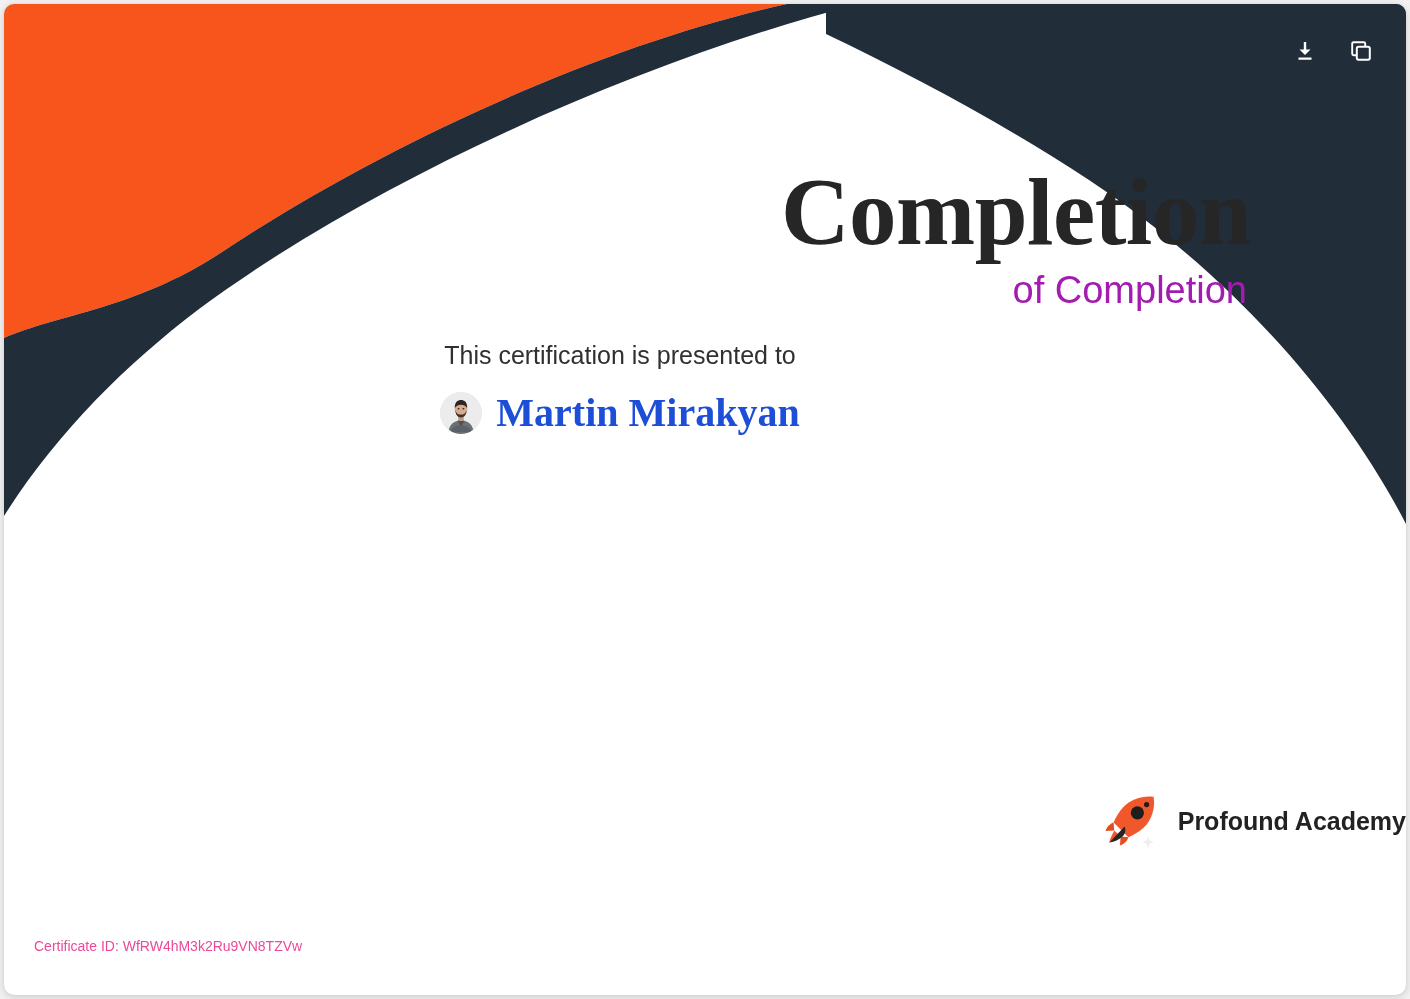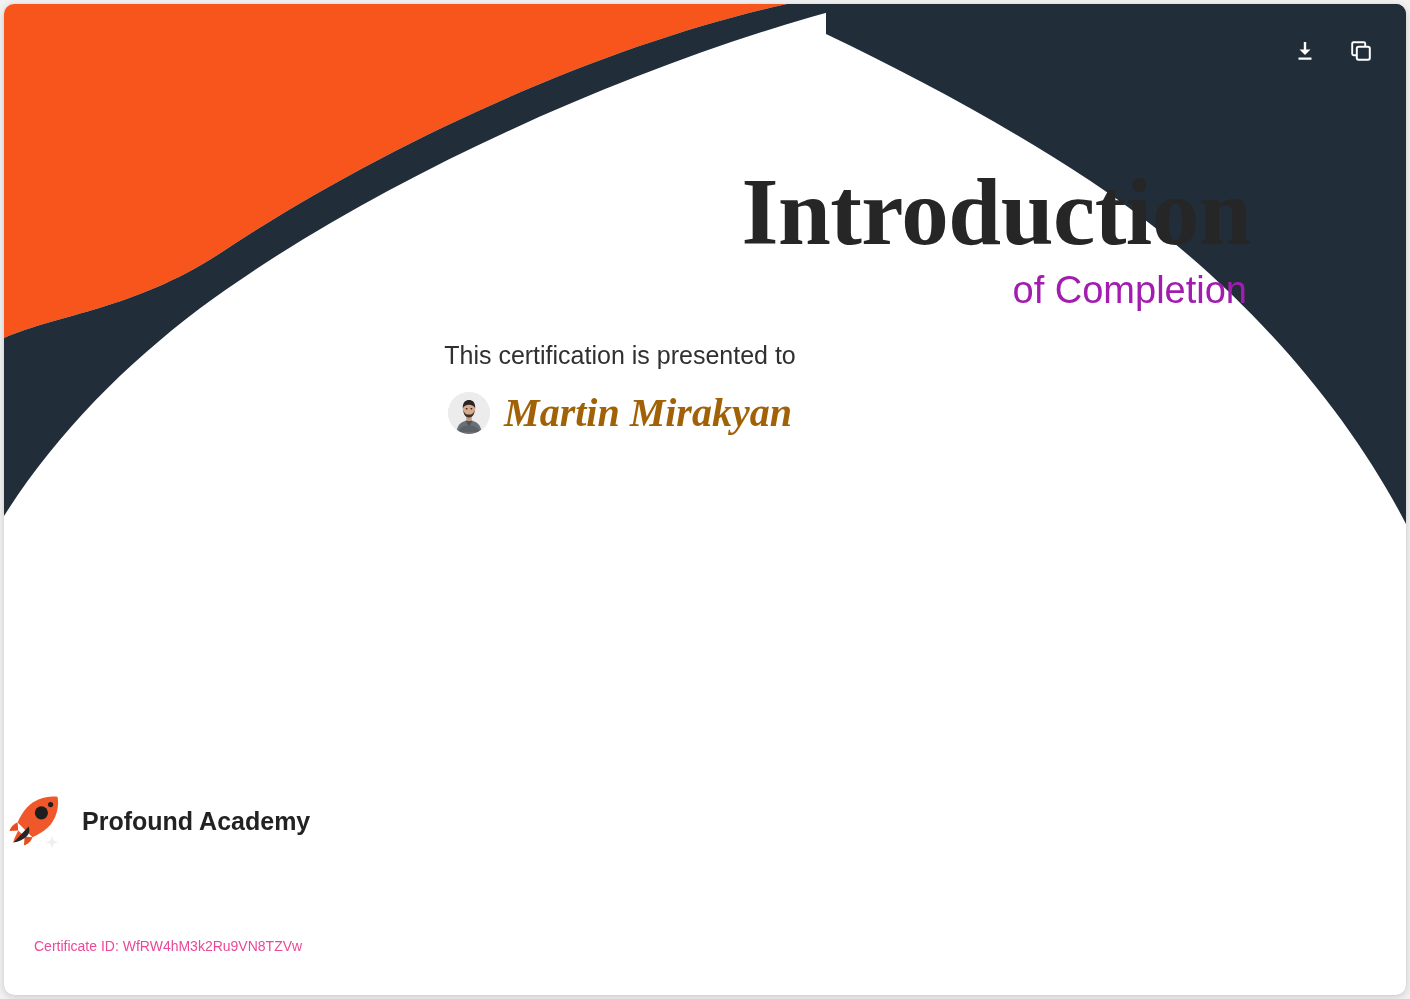--- a/index.html
+++ b/index.html
@@ -111,23 +111,22 @@
     overflow: hidden;
     background: #e8e8e8;
     flex: none;
     position: relative;
   }
   .avatar svg { display: block; }
   .recipient-name {
     font-family: "Liberation Serif", serif;
     font-weight: bold;
     font-size: 40px;
-    color: #a16207;
+    color: #1d4ed8;
     line-height: 1;
-    font-style: italic;
   }
   .completion-line {
     margin-top: 37px;
     font-size: 24px;
     color: #303030;
     font-weight: 400;
     line-height: 1.2;
   }
   .completion-line .date {
     font-weight: bold;
@@ -161,21 +160,21 @@
     white-space: nowrap;
   }
 
   .brand-row {
     position: absolute;
     left: 0;
     top: 786px;
     width: 1402px;
     display: flex;
     align-items: center;
-    justify-content: flex-start;
+    justify-content: flex-end;
     gap: 16px;
   }
   .brand-logo { width: 62px; height: 62px; flex: none; }
   .brand-logo svg { display: block; }
   .brand-name {
     font-size: 25px;
     font-weight: bold;
     color: #222222;
     line-height: 1;
   }
@@ -225,21 +224,21 @@
           <rect x="3.2" y="3.2" width="13" height="13" rx="1.4" stroke="#ffffff" stroke-width="1.9" fill="none"></rect>
           <rect x="7.8" y="7.8" width="13" height="13" rx="1.8" stroke="#ffffff" stroke-width="2" fill="#222D3A"></rect>
         </svg>
       </span>
     </button>
   </div>
 
   <div class="content">
 
     <div class="title-block">
-      <div class="cert-title">Introduction</div>
+      <div class="cert-title">Completion</div>
       <div class="cert-subtitle">of Completion</div>
     </div>
 
     <div class="center-col">
 
       <div class="presented-to">This certification is presented to</div>
 
       <div class="recipient-row">
         <span class="avatar">
           <svg width="42" height="42" viewBox="0 0 42 42">

